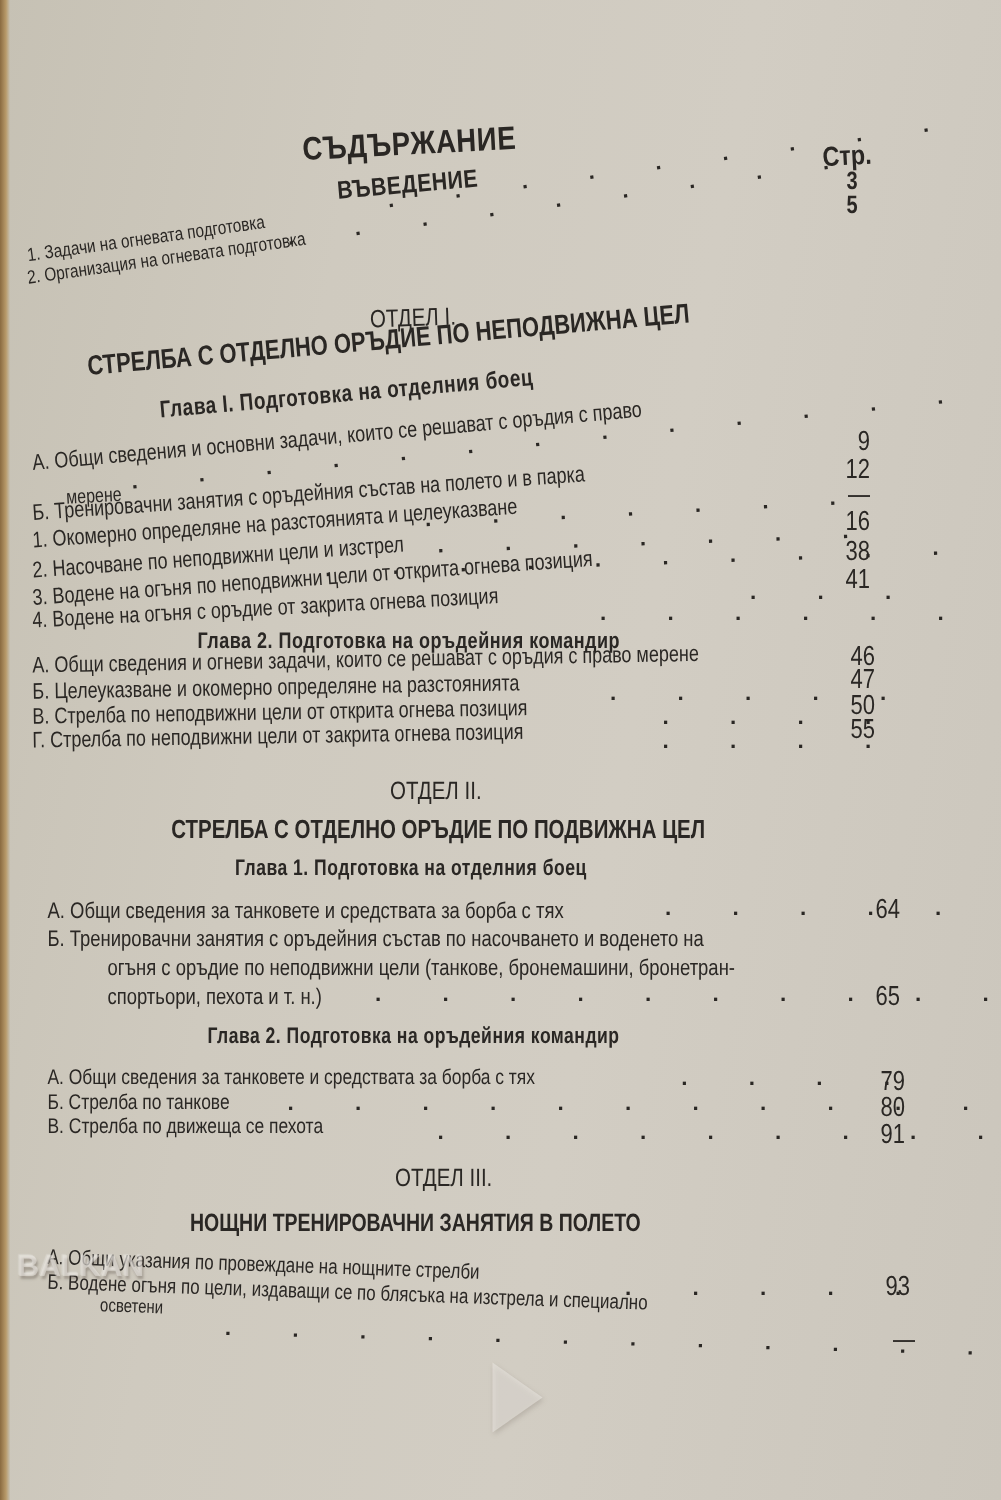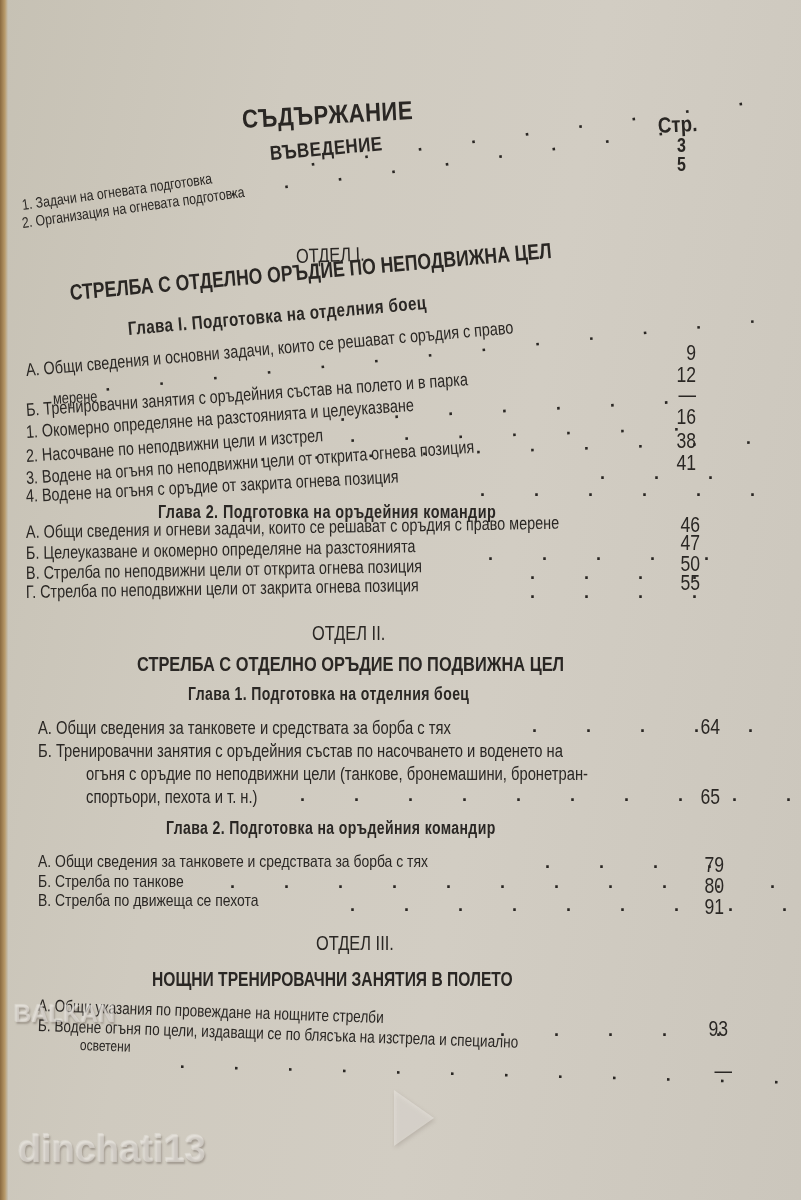--- a/index.html
+++ b/index.html
@@ -125,14 +125,13 @@
   <div class="abs entry cond" style="left:38px; top:996px; font-size:17px; transform: rotate(2deg) scaleX(0.8);">А. Общи указания по провеждане на нощните стрелби</div>
   <div class="abs entry cond" style="left:38px; top:1016px; font-size:17px; transform: rotate(2deg) scaleX(0.8);">Б. Водене огъня по цели, издаващи се по блясъка на изстрела и специално</div>
   <div class="abs entry cond" style="left:80px; top:1036px; font-size:15px; transform: rotate(2deg) scaleX(0.8);">осветени</div>
   <div class="abs dots" style="left:500px; top:1020px;">. . . . .</div>
   <div class="abs dots" style="left:180px; top:1052px; transform: rotate(1.5deg); transform-origin:left center;">. . . . . . . . . . . . . .</div>
   <div class="abs pg" style="left:688px; top:1016px;">93</div>
   <div class="abs pg" style="left:692px; top:1058px;">—</div>
 
   <div class="watermark" style="left:14px; top:1000px; font-size:24px;">BALKAN</div>
   <div class="wm-arrow" style="left:394px; top:1090px;"></div>
-  <div class="watermark" style="left:18px; top:1128px; font-size:38px;">dinchati13</div>
 </div>
 
 </body></html>

